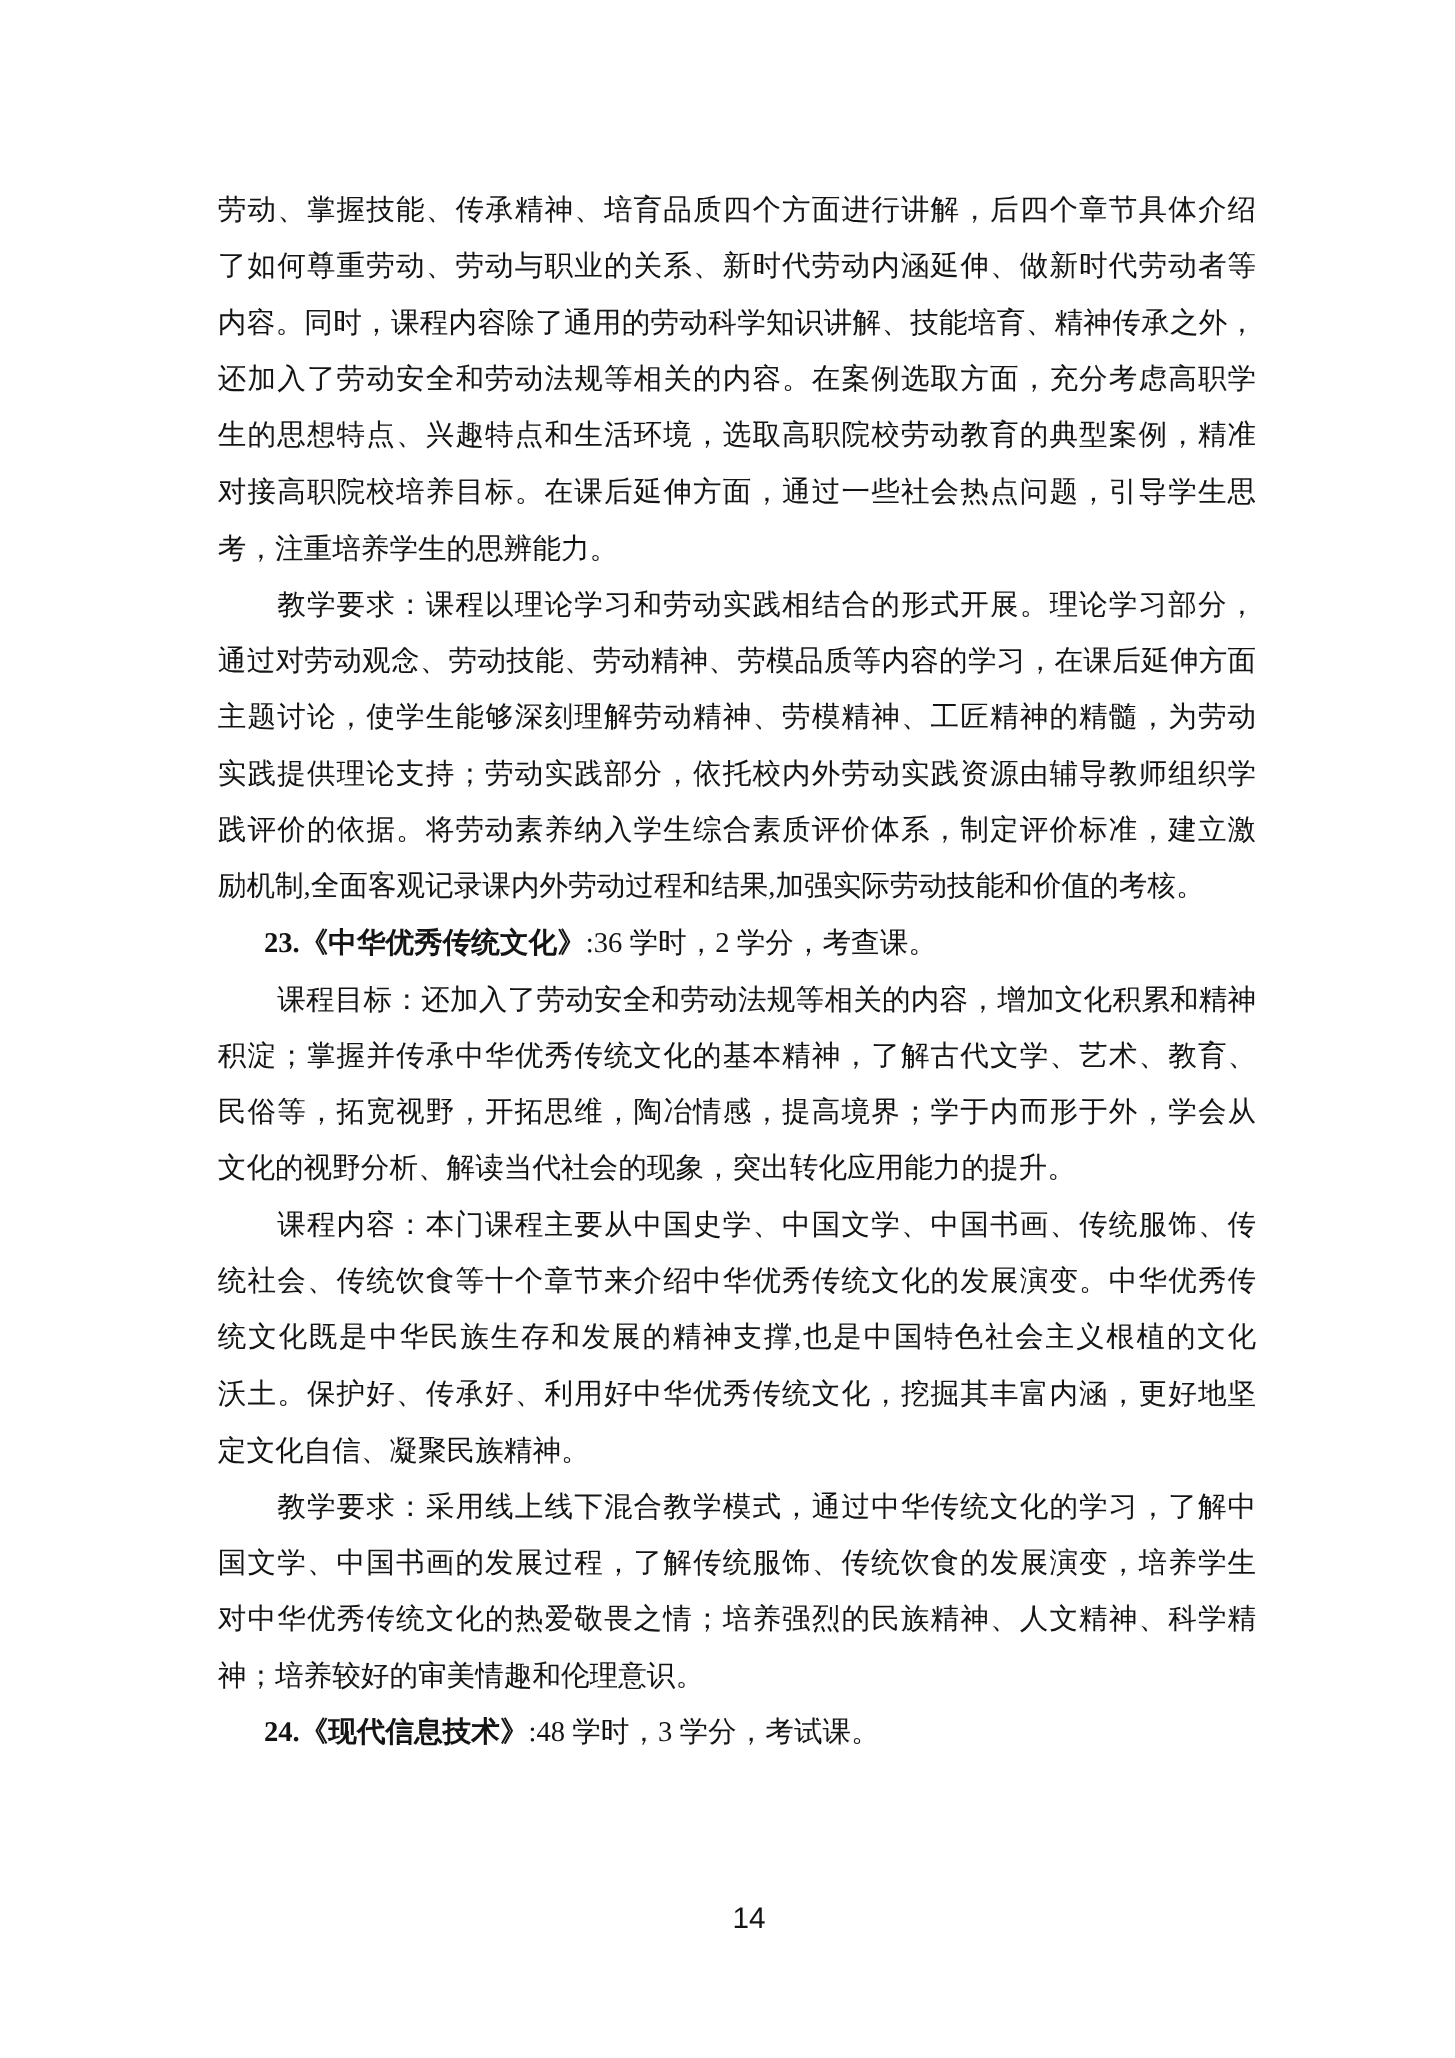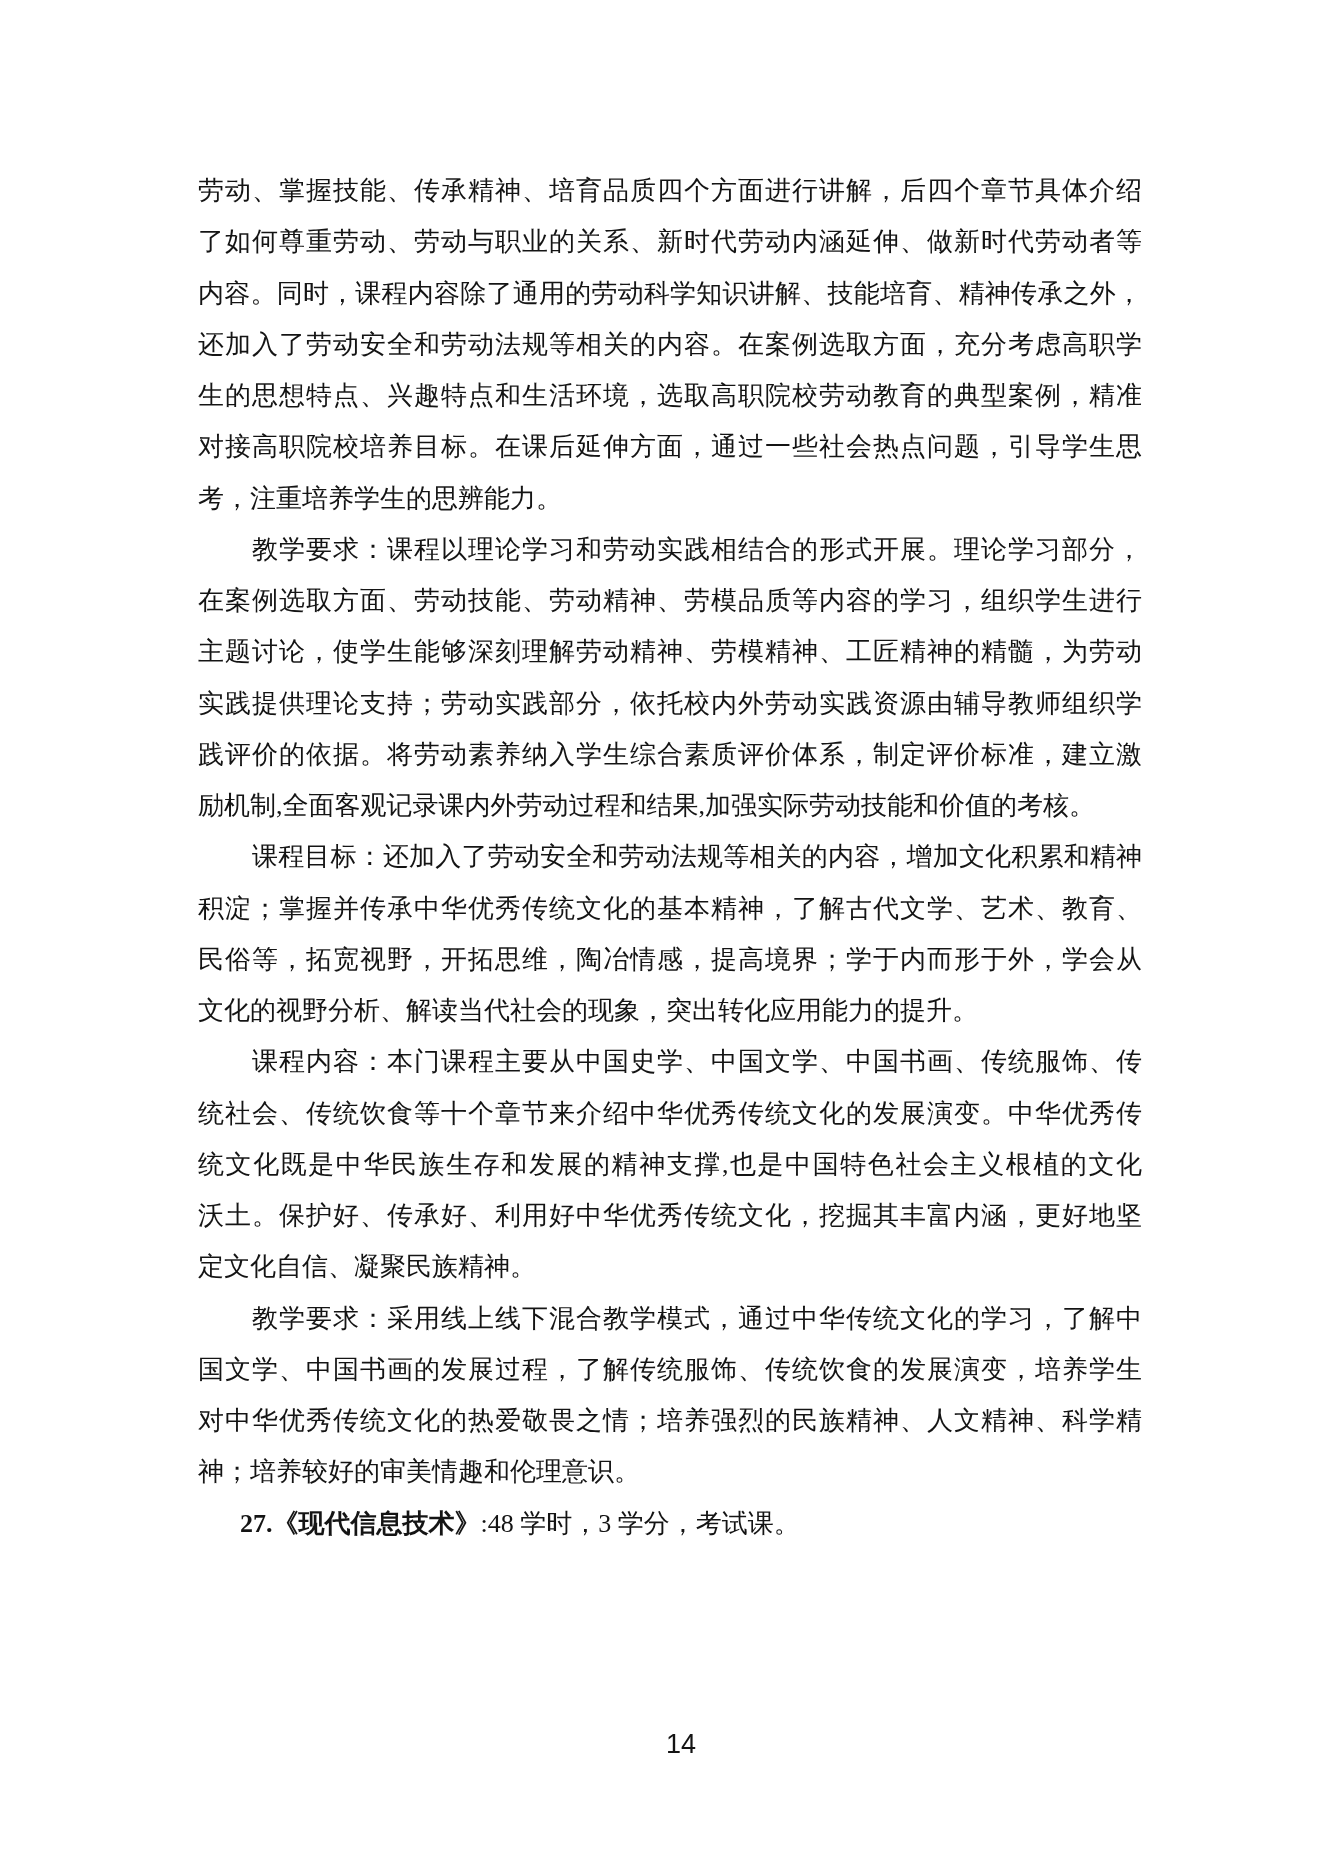--- a/index.html
+++ b/index.html
@@ -49,34 +49,35 @@
 <div class="page">
   <div class="doc">
       <div class="line">劳动、掌握技能、传承精神、培育品质四个方面进行讲解，后四个章节具体介绍</div>
       <div class="line">了如何尊重劳动、劳动与职业的关系、新时代劳动内涵延伸、做新时代劳动者等</div>
       <div class="line">内容。同时，课程内容除了通用的劳动科学知识讲解、技能培育、精神传承之外，</div>
       <div class="line">还加入了劳动安全和劳动法规等相关的内容。在案例选取方面，充分考虑高职学</div>
       <div class="line">生的思想特点、兴趣特点和生活环境，选取高职院校劳动教育的典型案例，精准</div>
       <div class="line">对接高职院校培养目标。在课后延伸方面，通过一些社会热点问题，引导学生思</div>
       <div class="line last">考，注重培养学生的思辨能力。</div>
       <div class="line indent">教学要求：课程以理论学习和劳动实践相结合的形式开展。理论学习部分，</div>
-      <div class="line">在案例选取方面、劳动技能、劳动精神、劳模品质等内容的学习，组织学生进行</div>
+      <div class="line">通过对劳动观念、劳动技能、劳动精神、劳模品质等内容的学习，在课后延伸方面</div>
       <div class="line">主题讨论，使学生能够深刻理解劳动精神、劳模精神、工匠精神的精髓，为劳动</div>
       <div class="line">实践提供理论支持；劳动实践部分，依托校内外劳动实践资源由辅导教师组织学</div>
       <div class="line">践评价的依据。将劳动素养纳入学生综合素质评价体系，制定评价标准，建立激</div>
       <div class="line last">励机制,全面客观记录课内外劳动过程和结果,加强实际劳动技能和价值的考核。</div>
+      <div class="line heading h-indent last"><b>23.《中华优秀传统文化》</b><span>:36 学时，2 学分，考查课。</span></div>
       <div class="line indent">课程目标：还加入了劳动安全和劳动法规等相关的内容，增加文化积累和精神</div>
       <div class="line">积淀；掌握并传承中华优秀传统文化的基本精神，了解古代文学、艺术、教育、</div>
       <div class="line">民俗等，拓宽视野，开拓思维，陶冶情感，提高境界；学于内而形于外，学会从</div>
       <div class="line last">文化的视野分析、解读当代社会的现象，突出转化应用能力的提升。</div>
       <div class="line indent">课程内容：本门课程主要从中国史学、中国文学、中国书画、传统服饰、传</div>
       <div class="line">统社会、传统饮食等十个章节来介绍中华优秀传统文化的发展演变。中华优秀传</div>
       <div class="line">统文化既是中华民族生存和发展的精神支撑,也是中国特色社会主义根植的文化</div>
       <div class="line">沃土。保护好、传承好、利用好中华优秀传统文化，挖掘其丰富内涵，更好地坚</div>
       <div class="line last">定文化自信、凝聚民族精神。</div>
       <div class="line indent">教学要求：采用线上线下混合教学模式，通过中华传统文化的学习，了解中</div>
       <div class="line">国文学、中国书画的发展过程，了解传统服饰、传统饮食的发展演变，培养学生</div>
       <div class="line">对中华优秀传统文化的热爱敬畏之情；培养强烈的民族精神、人文精神、科学精</div>
       <div class="line last">神；培养较好的审美情趣和伦理意识。</div>
-      <div class="line heading h-indent last"><b>27.《现代信息技术》</b><span>:48 学时，3 学分，考试课。</span></div>
+      <div class="line heading h-indent last"><b>24.《现代信息技术》</b><span>:48 学时，3 学分，考试课。</span></div>
     </div>
   <div class="page-num">14</div>
 </div>
 
 </body></html>

